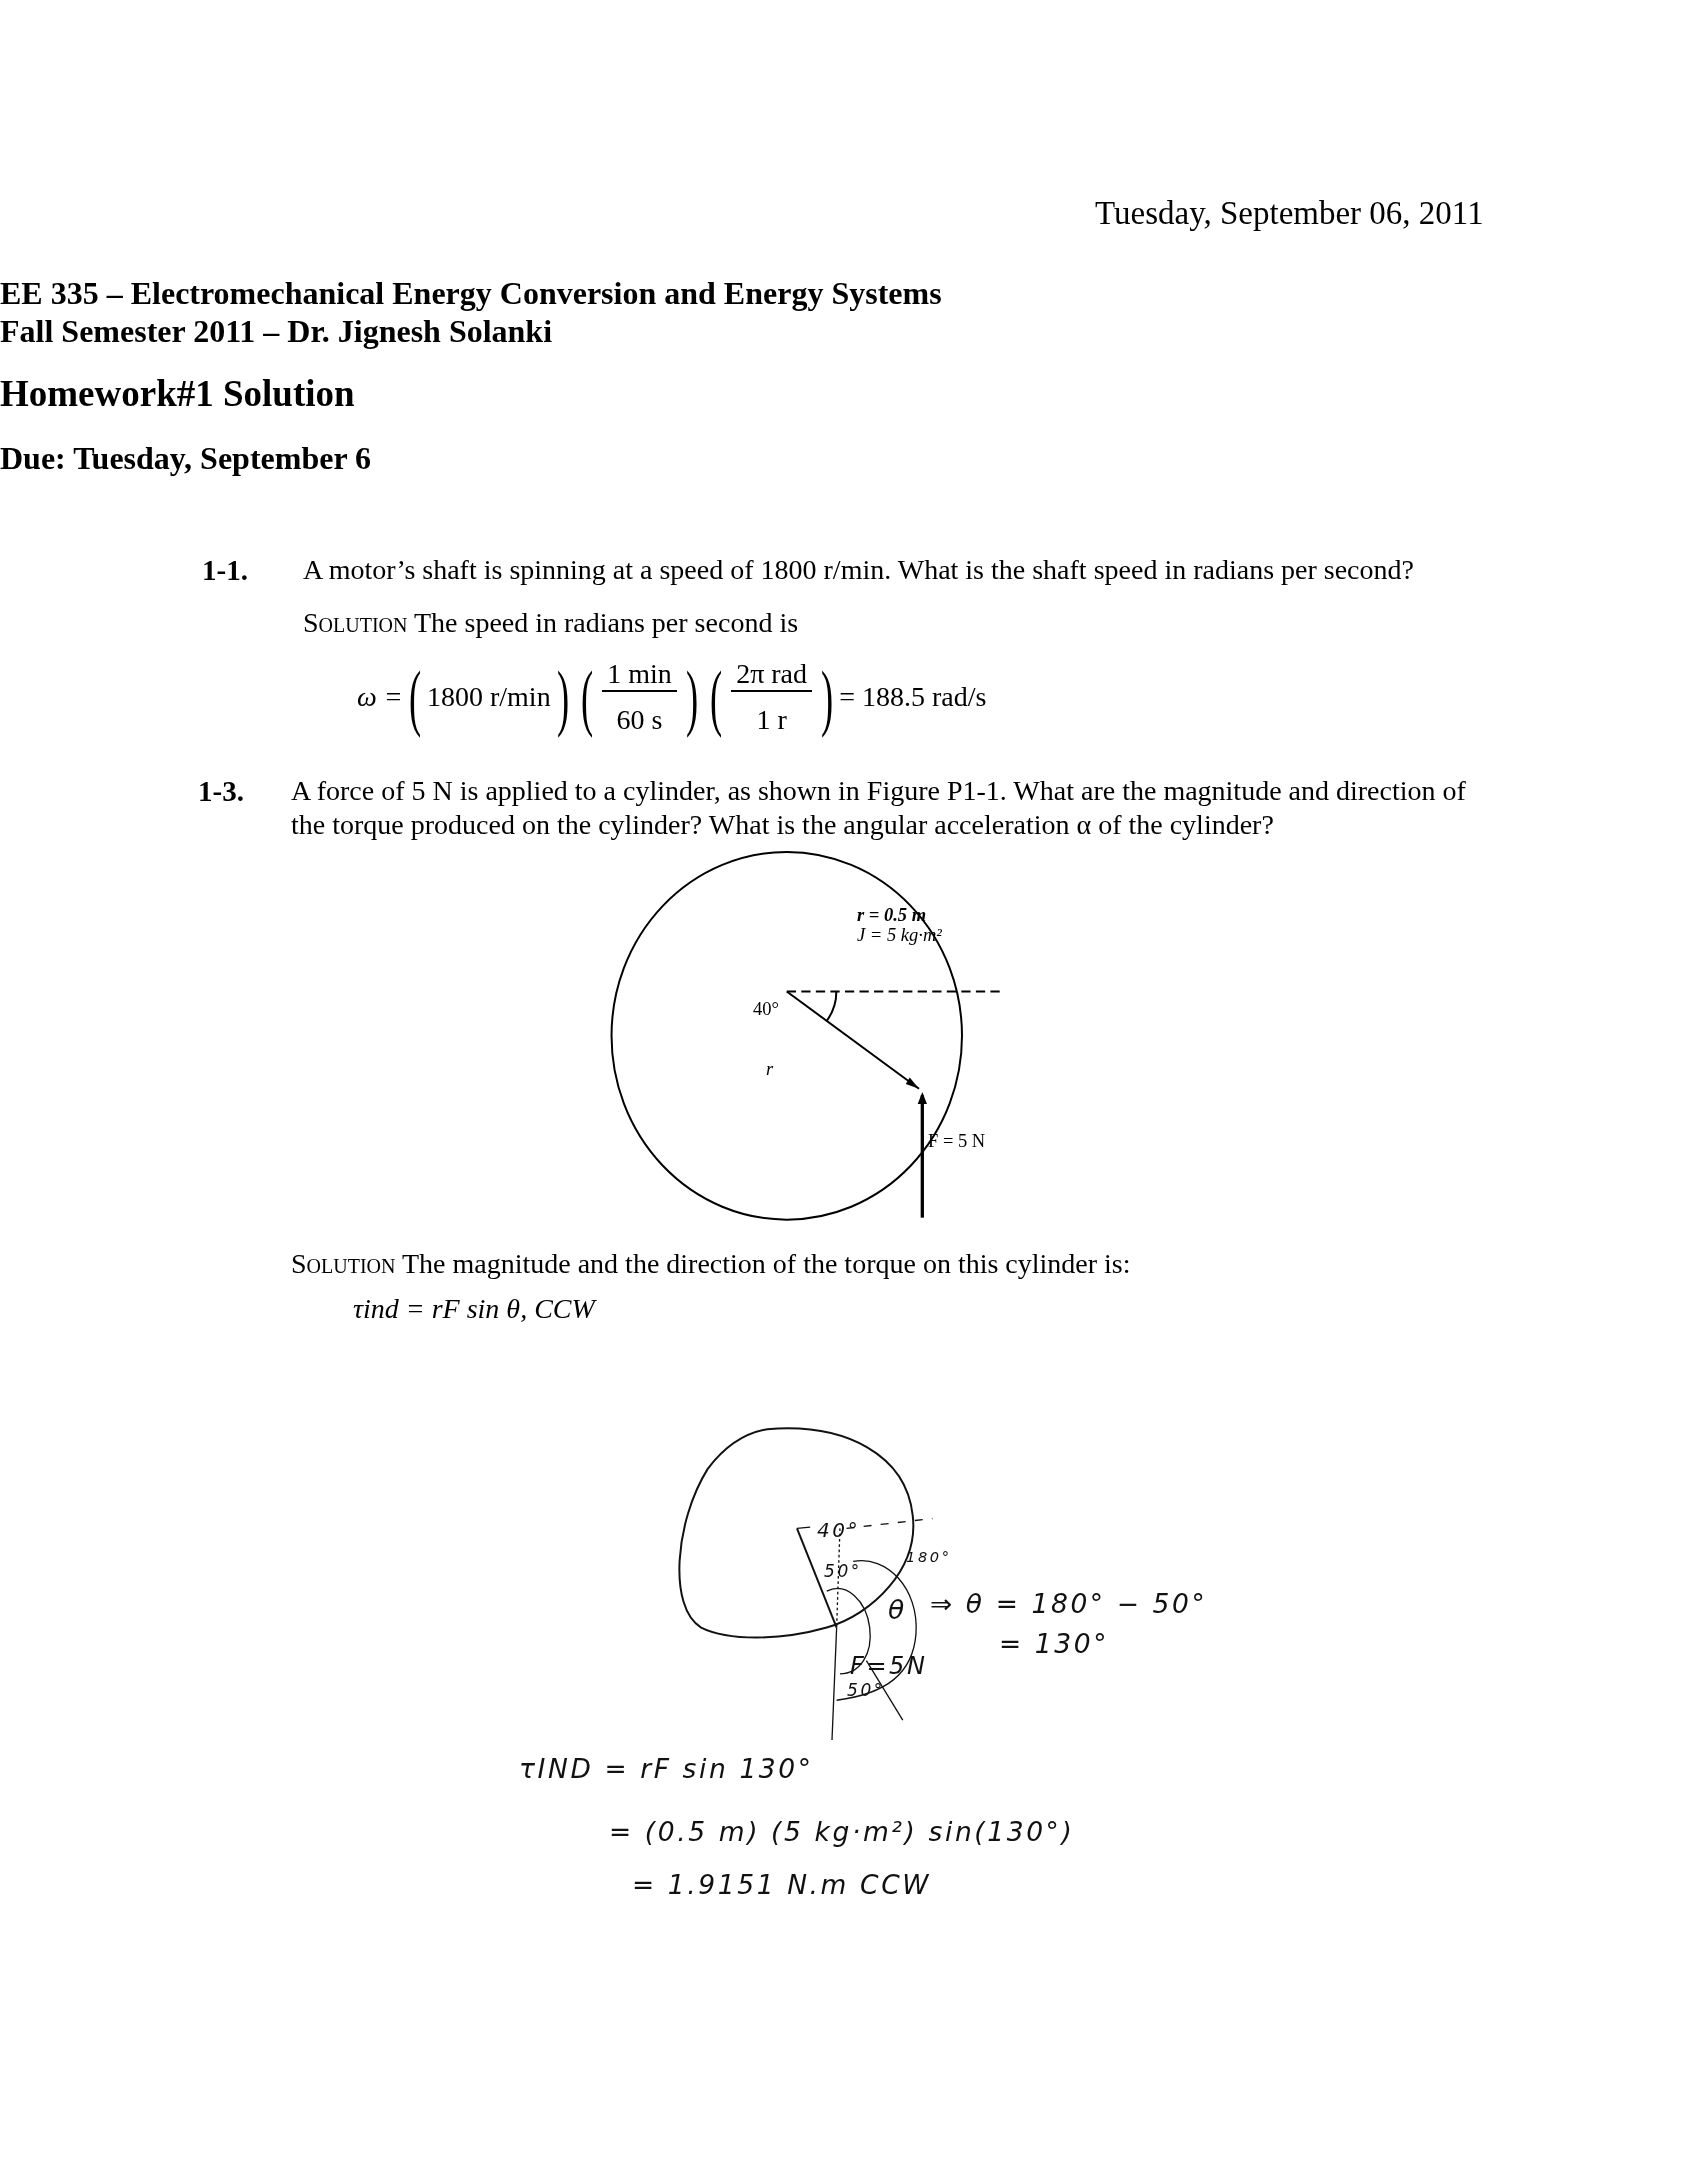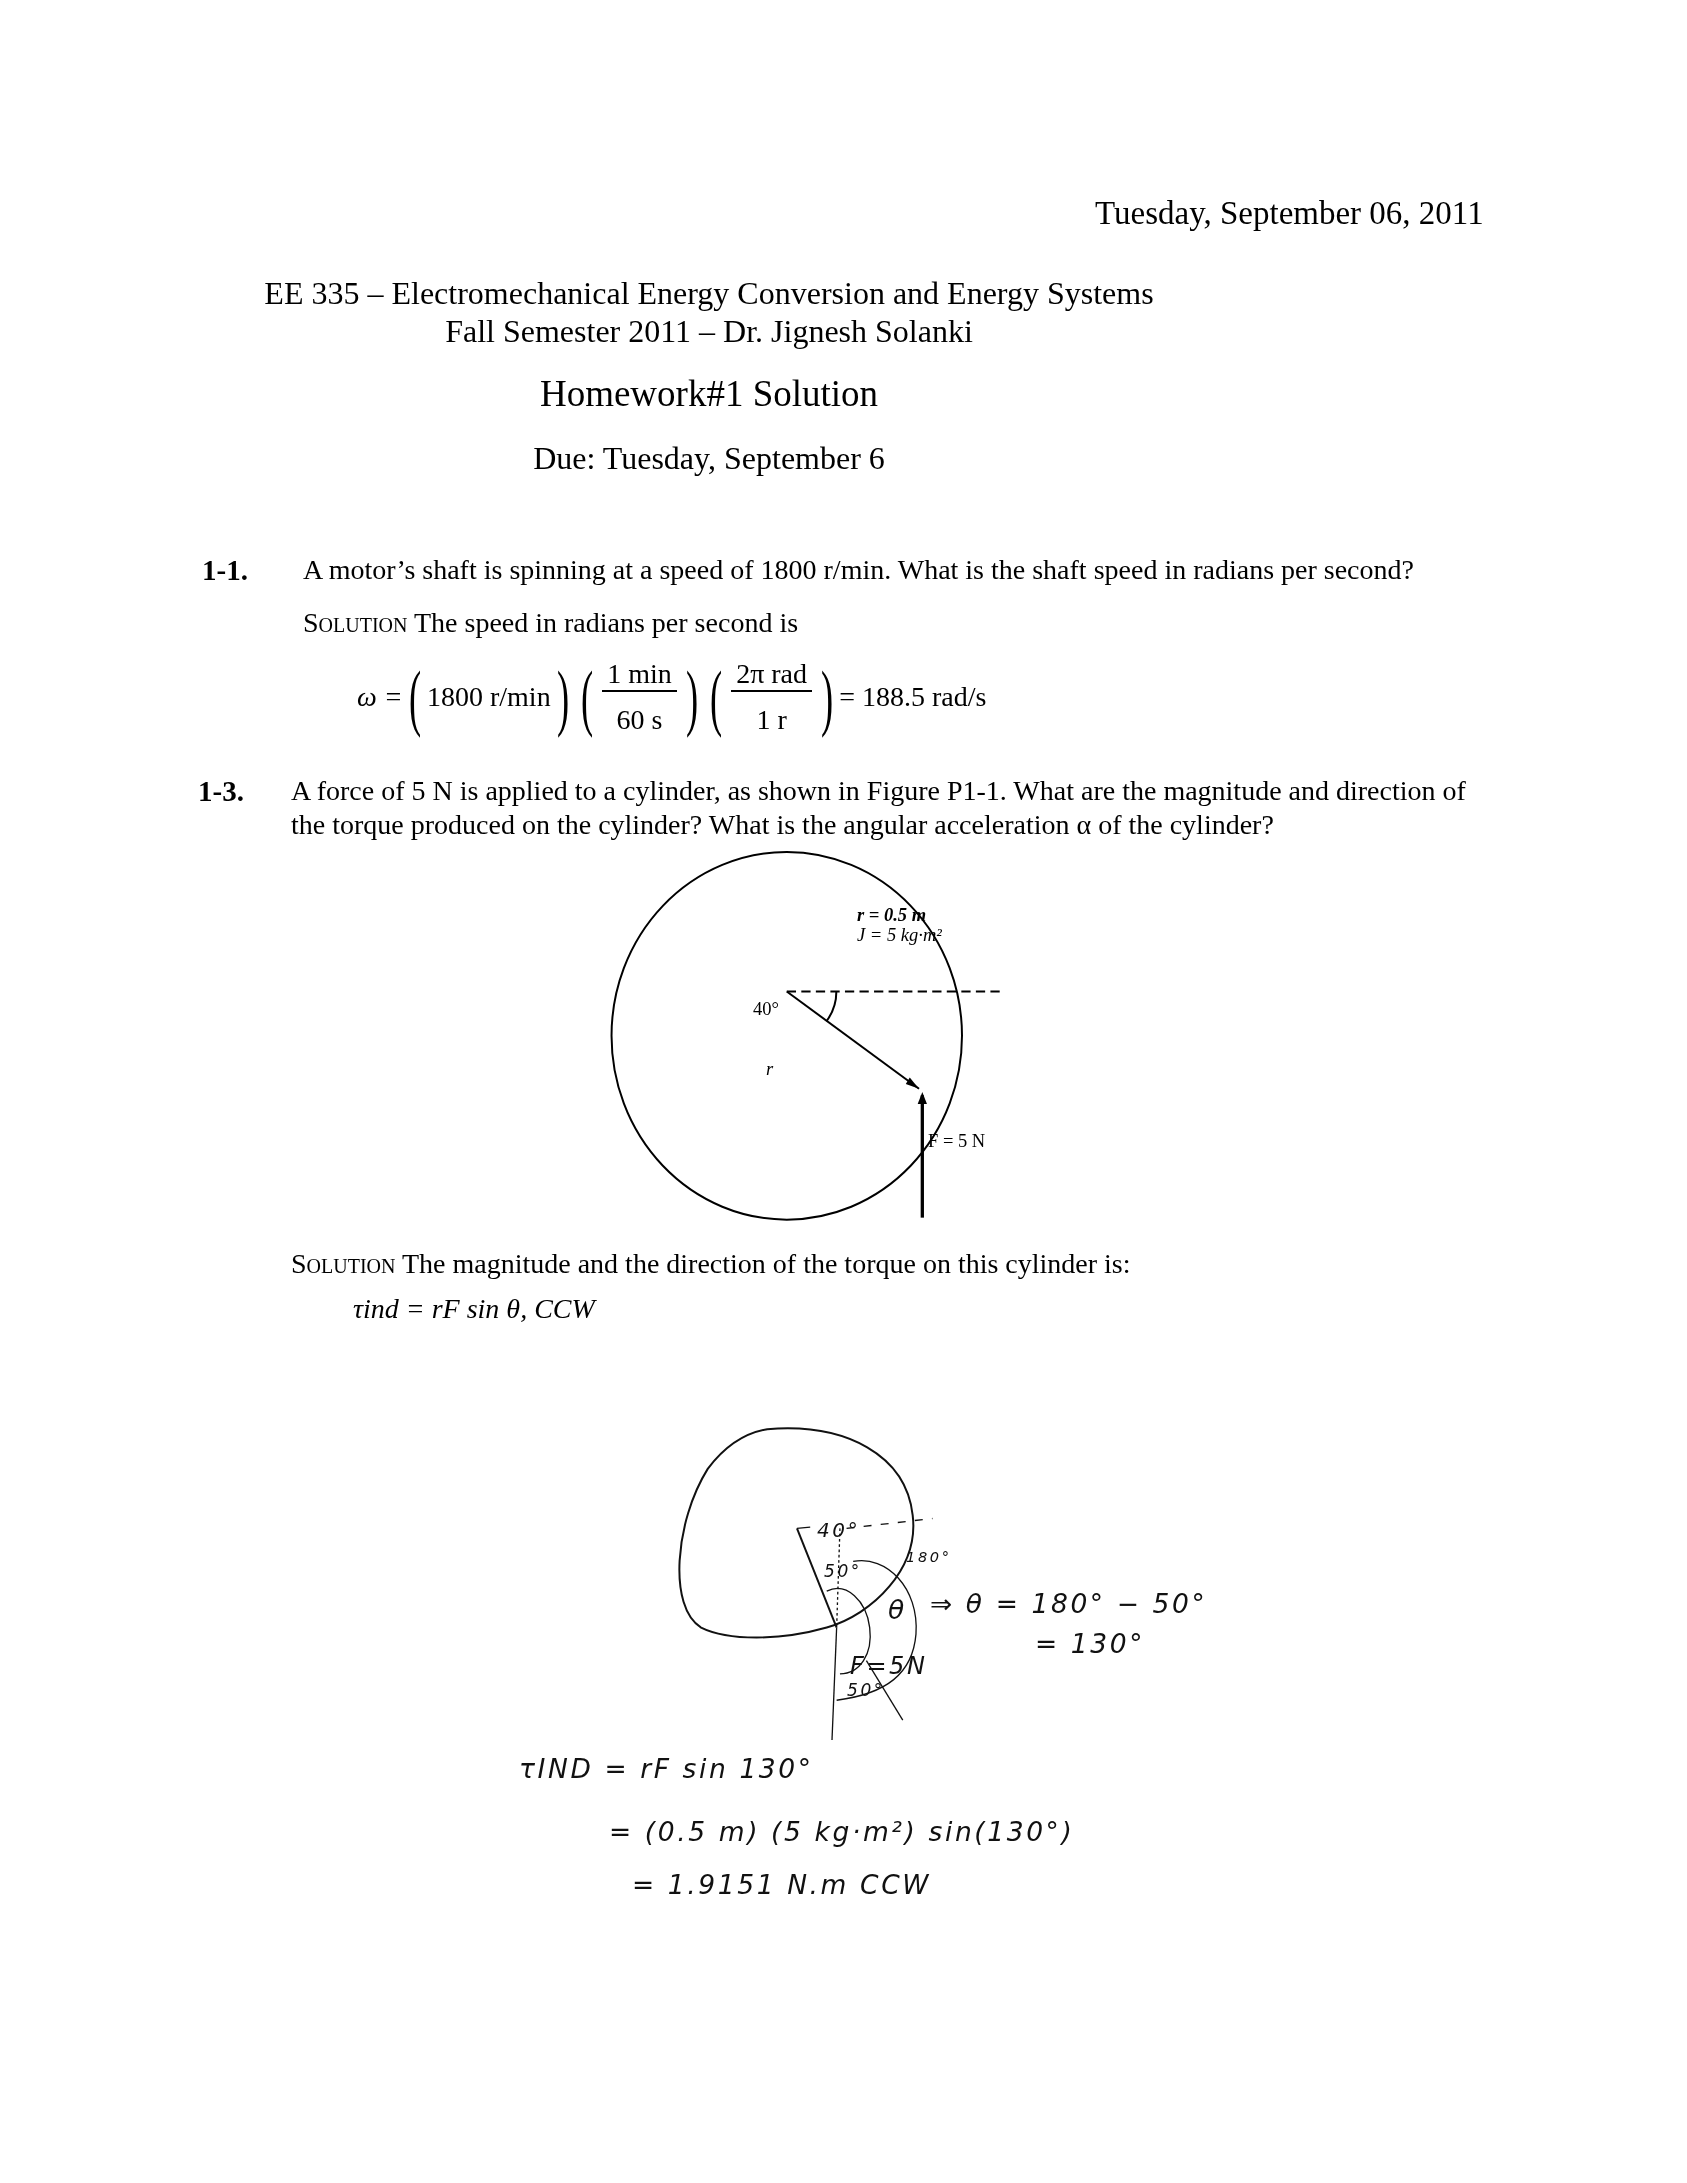--- a/index.html
+++ b/index.html
@@ -1,19 +1,19 @@
 <!DOCTYPE html>
 <html style="font-size:10.6px"><head>
 <meta charset="utf-8">
 <style>
   html, body { margin: 0; padding: 0; background: #ffffff; }
   body { width: 1687px; height: 2183px; position: relative; overflow: hidden; color: #000; font-family: "Liberation Serif", "DejaVu Serif", serif; }
   .abs { position: absolute; }
   .date { left: 1095px; top: 195px; font-size: 33px; }
-  .hdr { left: 0; width: 1418px; text-align: center; font-weight: normal; }
+  .hdr { left: 0; width: 1418px; text-align: left; font-weight: bold; }
   .h1 { top: 275px; font-size: 32px; }
   .h2 { top: 313px; font-size: 32px; }
   .title { top: 372px; font-size: 37px; }
   .due { top: 440px; font-size: 32px; }
   .pnum { font-weight: bold; font-size: 29px; }
   .ptext { font-size: 28px; line-height: 34px; }
   .sol-label { font-variant: small-caps; font-size: 28px; }
   .eq { font-size: 28px; }
   .frac { display: inline-flex; flex-direction: column; align-items: center; vertical-align: middle; margin: 0 2.6px; gap: 12px; }
   .frac .num { border-bottom: 2px solid #000; padding: 0 5.3px; }
@@ -95,18 +95,18 @@
   <line x1="330" y1="370" x2="385" y2="460" stroke="#111" stroke-width="2"></line>
 </svg>
 <div class="abs hand" style="left:817px; top:1518px; font-size:20px;">40°</div>
 <div class="abs hand" style="left:824px; top:1561px; font-size:17px;">50°</div>
 <div class="abs hand" style="left:906px; top:1548px; font-size:14.6px;">180°</div>
 <div class="abs hand" style="left:888px; top:1594px; font-size:26.5px;">θ</div>
 <div class="abs hand" style="left:850px; top:1634px; font-size:24px;margin-top:18px;">F=5N</div>
 <div class="abs hand" style="left:847px; top:1680px; font-size:17px;">50°</div>
 
 <div class="abs hand" style="left:930px; top:1588px;">⇒  θ = 180° − 50°</div>
-<div class="abs hand" style="left:1035px; top:1628px;">= 130°</div>
+<div class="abs hand" style="left:999px; top:1628px;">= 130°</div>
 
 <div class="abs hand" style="left:519px; top:1753px;">τIND = rF sin 130°</div>
 <div class="abs hand" style="left:609px; top:1816px;">= (0.5 m) (5 kg·m²)  sin(130°)</div>
 <div class="abs hand" style="left:632px; top:1869px;">= 1.9151 N.m  CCW</div>
 
 
 </body></html>

